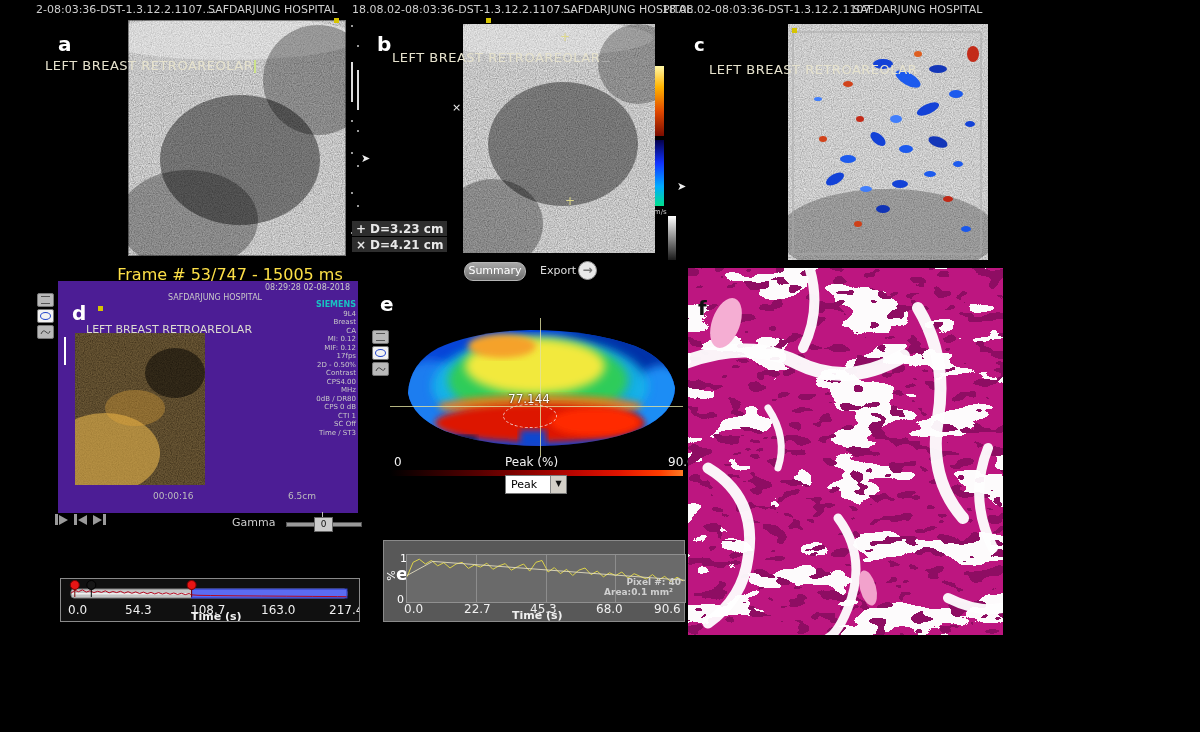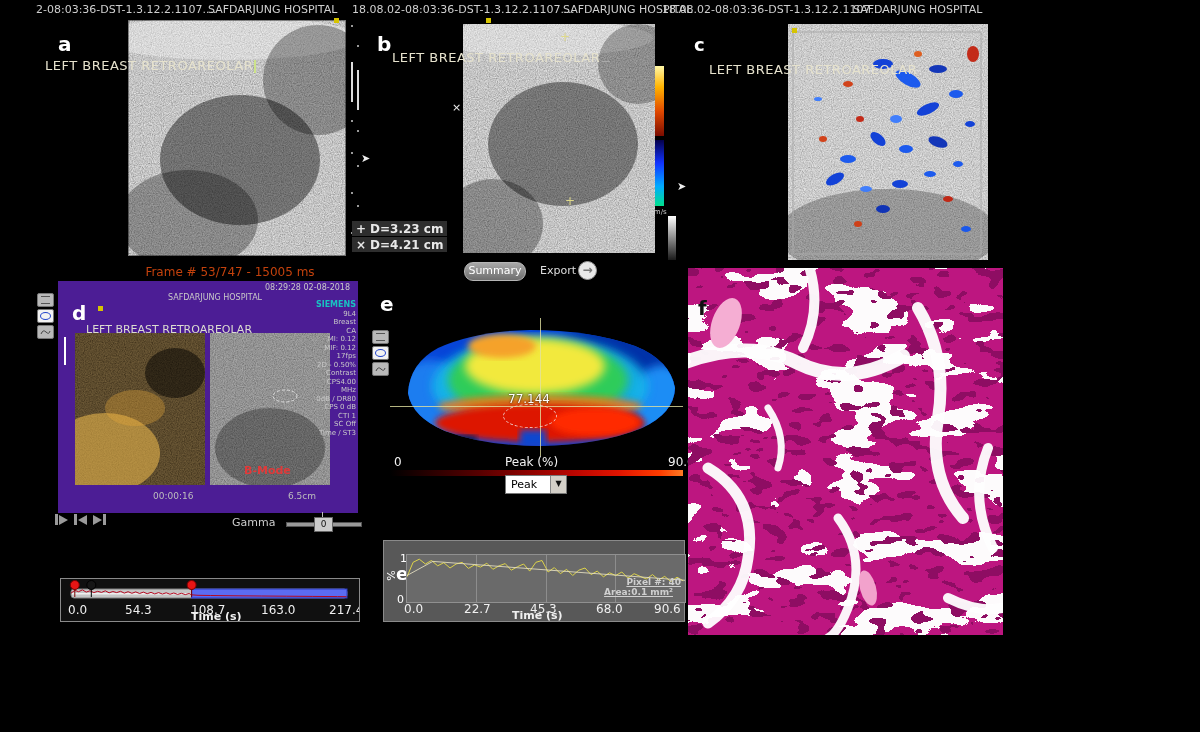--- a/index.html
+++ b/index.html
@@ -44,32 +44,32 @@
   .scale-lbl{position:absolute;font-size:12px;color:#f2f2f2;}
   .dropdown{position:absolute;width:60px;height:17px;background:#fff;border:1px solid #777;
         display:flex;align-items:center;}
   .dropdown .val{flex:1;color:#000;font-size:11px;padding-left:5px;}
   .dropdown .btn{width:15px;height:100%;background:#d4d0c8;border-left:1px solid #888;
         font-size:8px;color:#111;text-align:center;line-height:16px;cursor:pointer;}
   .ticpanel{position:absolute;background:#585858;border:1px solid #8a8a8a;}
   .tic-header{position:absolute;width:100%;text-align:center;font-size:11px;font-weight:bold;color:#fff;white-space:nowrap;}
   .tic-ylbl{position:absolute;font-size:11px;color:#fff;}
   .tic-grid{position:absolute;top:0;width:1px;height:100%;background:#8d8d8d;}
-  .tic-overlay{position:absolute;font-size:9px;color:#cfcfcf;font-weight:bold;white-space:nowrap;text-decoration:underline;}
+  .tic-overlay{position:absolute;font-size:9px;color:#cfcfcf;font-weight:bold;white-space:nowrap;}
   .crosshair-v{position:absolute;width:1px;background:rgba(225,225,160,.8);}
   .crosshair-h{position:absolute;height:1px;background:rgba(225,225,160,.8);}
   .mapval{position:absolute;color:#fff;font-size:12px;font-weight:normal;text-shadow:0 0 2px #000;}
   .dashellipse{position:absolute;border:1px dashed rgba(240,220,220,.85);border-radius:50%;}
   .gradbar{position:absolute;height:6px;background:linear-gradient(90deg,#000 0%,#2a0000 14%,#560000 30%,#8a0200 46%,#b80500 62%,#e01400 78%,#ff3c00 92%,#ff7b24 100%);}
   .cbar-top{position:absolute;width:9px;background:linear-gradient(180deg,#fff8a8 0%,#ffb300 30%,#e04800 65%,#7a0c00 100%);}
   .cbar-bot{position:absolute;width:9px;background:linear-gradient(180deg,#05004a 0%,#1133ff 35%,#00aaff 70%,#00e08c 100%);}
   .graybar{position:absolute;width:8px;background:linear-gradient(180deg,#fff,#1a1a1a);}
   .cursorbar{display:inline-block;width:2px;height:13px;background:#cde38a;vertical-align:middle;margin-left:1px;}
   .undscore{display:inline-block;width:8px;height:1px;background:#aaa;vertical-align:baseline;margin-left:2px;}
-  .frame-info{position:absolute;color:#c2410c;font-size:12px;}
+  .frame-info{position:absolute;color:#fde047;font-size:16px;}
   .mode-red{position:absolute;color:#e03a3a;font-size:11px;font-weight:bold;}
 </style>
 </head>
 <body>
 
 <svg width="0" height="0" style="position:absolute" aria-hidden="true">
   <defs>
     <filter id="f-us" x="0" y="0" width="100%" height="100%">
       <feTurbulence type="fractalNoise" baseFrequency="0.9" numOctaves="2" seed="5"></feTurbulence>
       <feColorMatrix type="saturate" values="0"></feColorMatrix>
@@ -257,29 +257,20 @@
       <div class="imgbox" style="left:17px;top:52px;width:130px;height:152px;background:#000">
         <svg width="130" height="152">
           <rect width="130" height="152" filter="url(#f-gold)" opacity="0.85"></rect>
           <rect width="130" height="152" fill="#000" opacity="0.45"></rect>
           <ellipse cx="30" cy="120" rx="55" ry="40" fill="#f2bd4e" opacity="0.55"></ellipse>
           <ellipse cx="60" cy="75" rx="30" ry="18" fill="#e8a83a" opacity="0.35"></ellipse>
           <ellipse cx="100" cy="40" rx="30" ry="25" fill="#000" opacity="0.5"></ellipse>
         </svg>
       </div>
 
-      <div class="imgbox" style="left:152px;top:52px;width:120px;height:152px;background:#111">
-        <svg width="120" height="152">
-          <rect width="120" height="152" filter="url(#f-us)"></rect>
-          <rect width="120" height="152" fill="#000" opacity="0.25"></rect>
-          <ellipse cx="60" cy="115" rx="55" ry="40" fill="#000" opacity="0.3"></ellipse>
-          <ellipse cx="75" cy="63" rx="12" ry="6" fill="none" stroke="#ddd" stroke-width="1" stroke-dasharray="3,2"></ellipse>
-        </svg>
-        <span class="mode-red" style="left:34px;bottom:8px;position:absolute">B-Mode</span>
-      </div>
 
       <div class="params" style="right:2px;top:20px;width:44px">
         <div class="brand">SIEMENS</div>
         <div>
             <div>9L4</div>
             <div>Breast</div>
             <div>CA</div>
             <div>MI: 0.12</div>
             <div>MIF: 0.12</div>
             <div>17fps</div>

